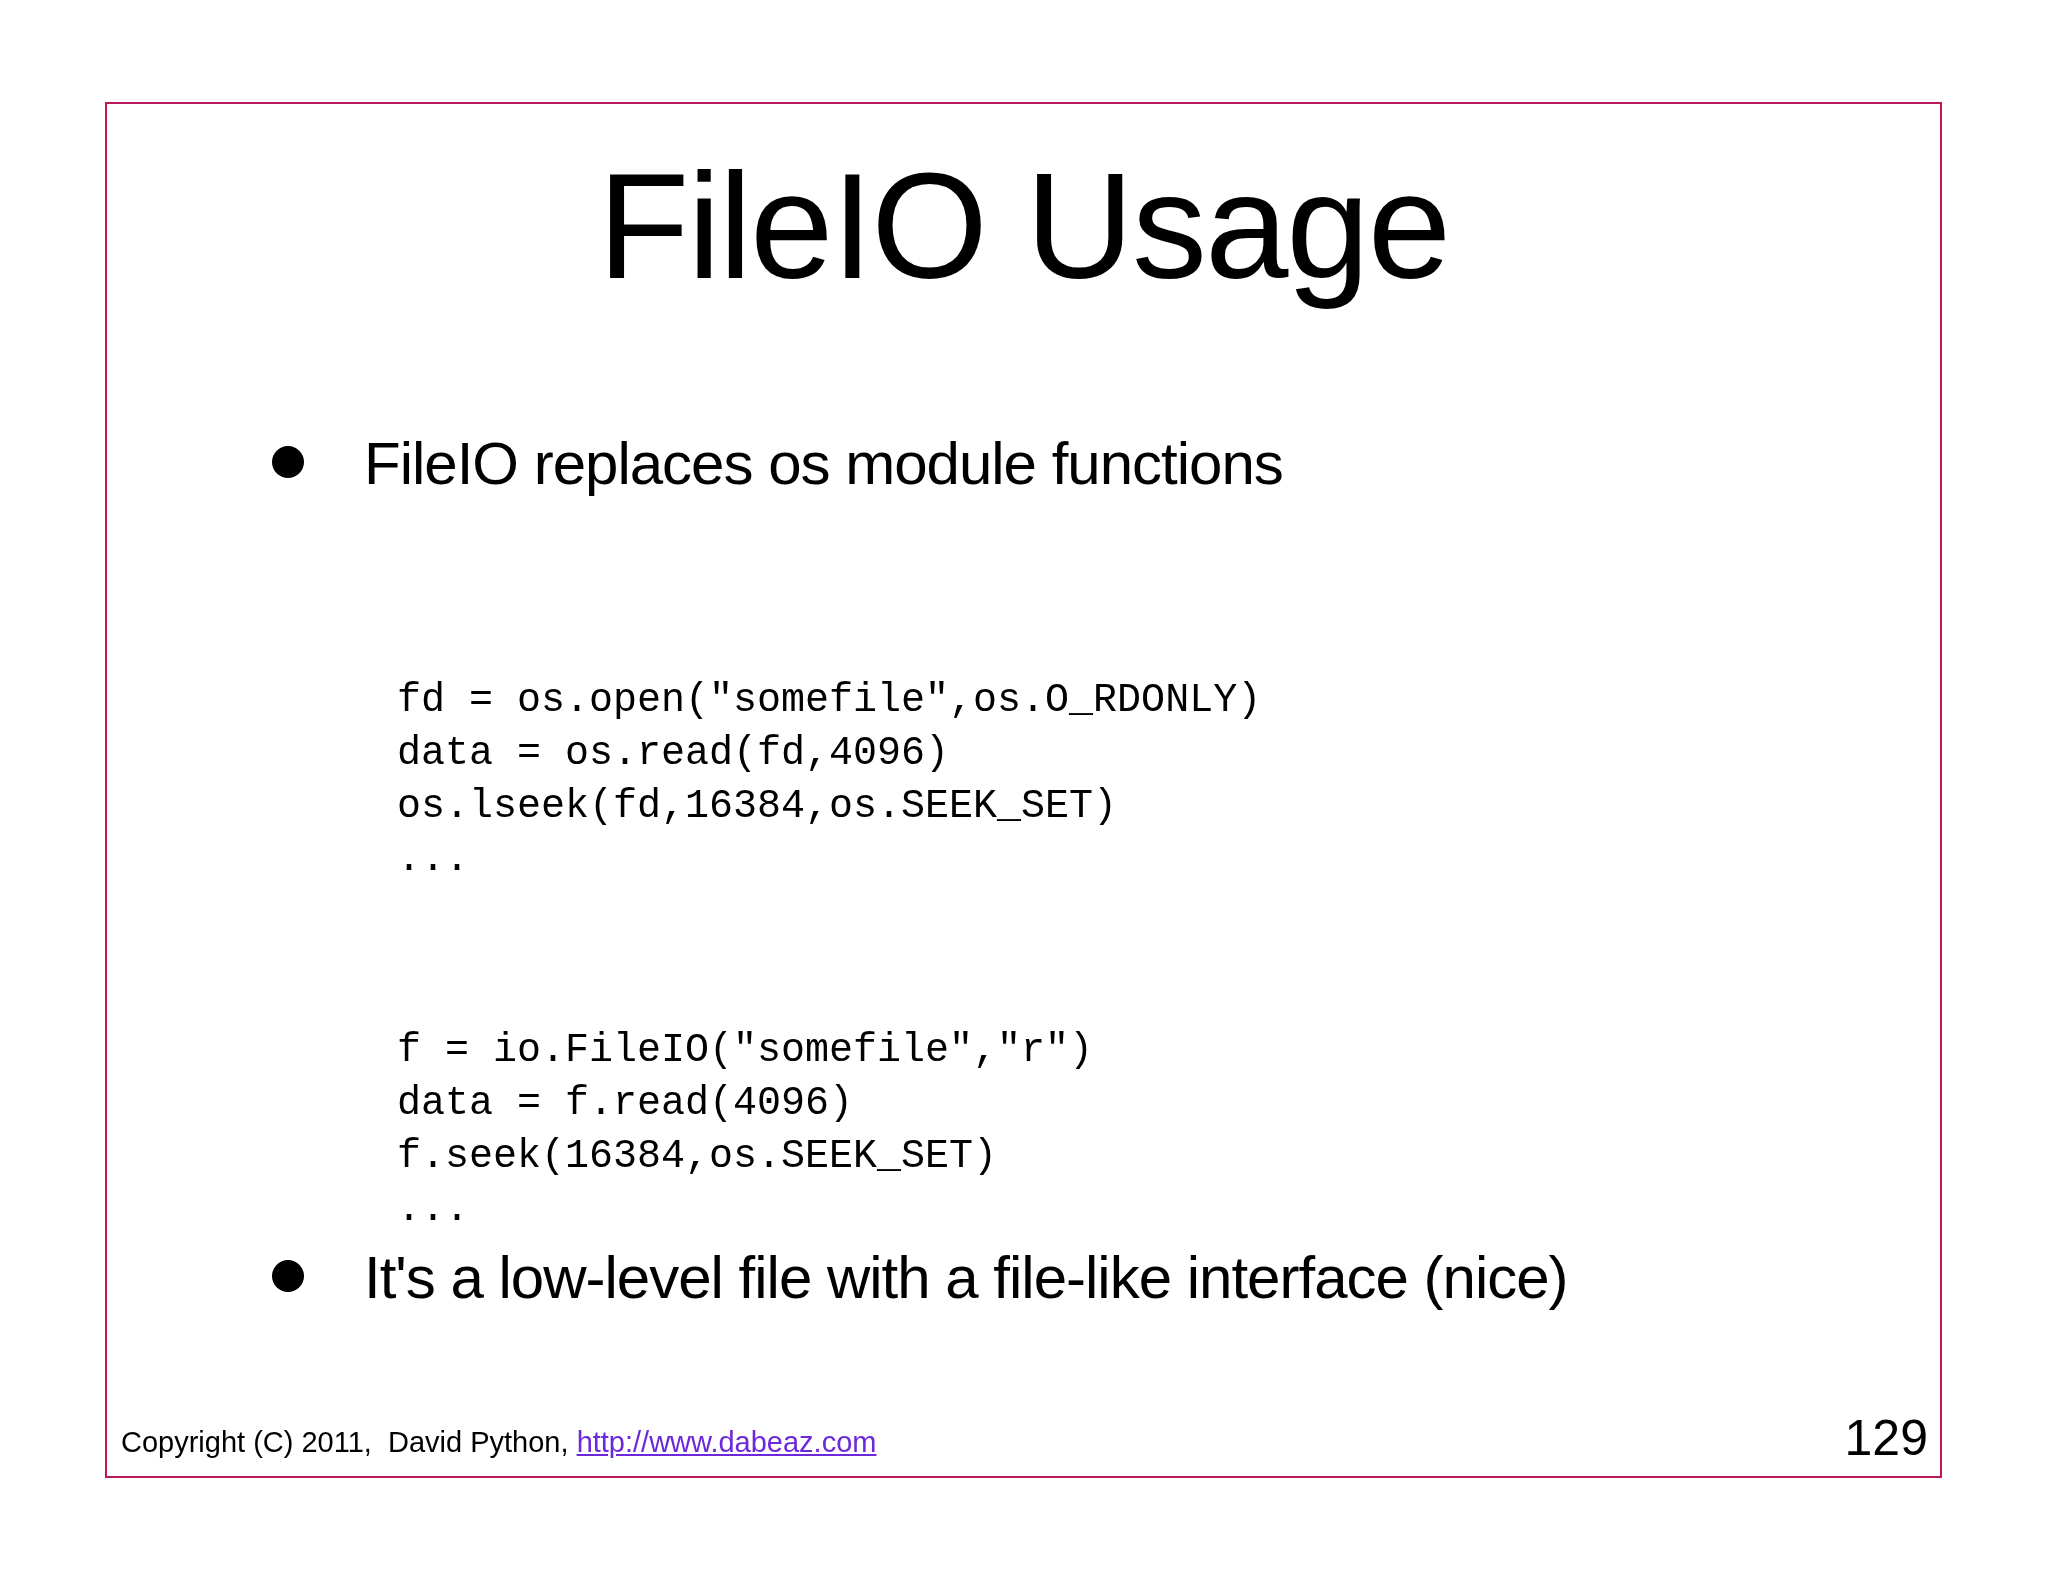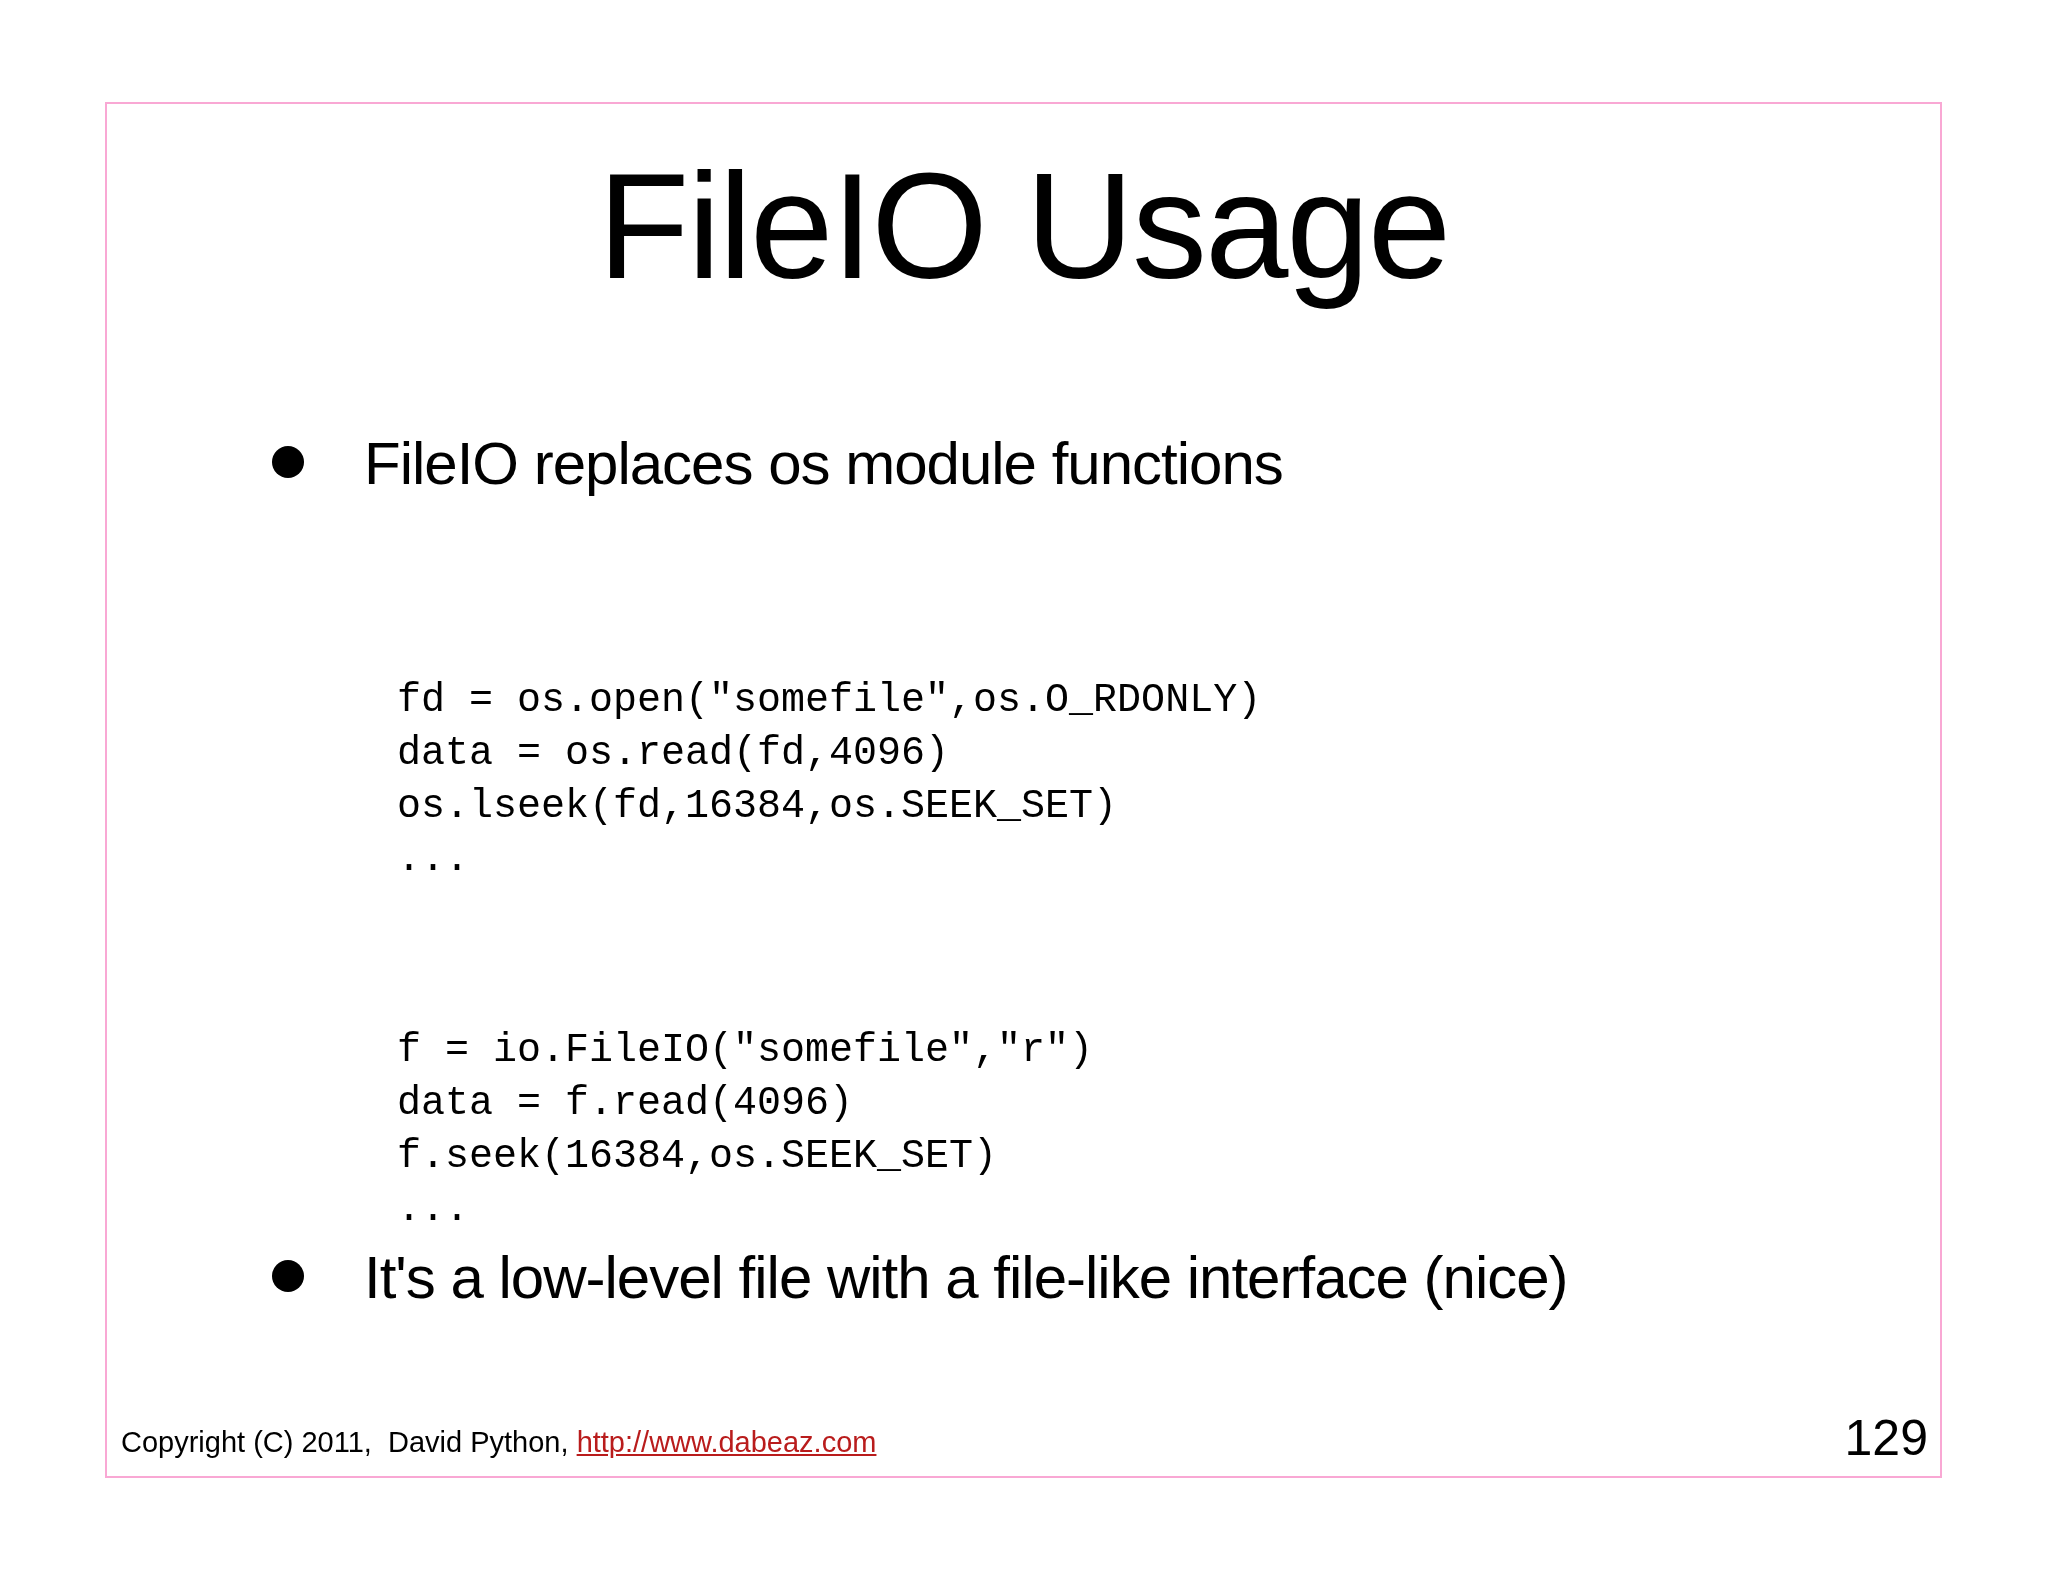--- a/index.html
+++ b/index.html
@@ -18,21 +18,21 @@
     background: #ffffff;
     overflow: hidden;
   }
   .slide {
     position: absolute;
     left: 105px;
     top: 102px;
     width: 1837px;
     height: 1376px;
     box-sizing: border-box;
-    border: 2px solid #f9a8d4;
+    border: 2px solid #be185d;
     background: #ffffff;
   }
   .title {
     position: absolute;
     top: 36px;
     left: 0;
     width: 100%;
     margin: 0;
     text-align: center;
     font-size: 150px;
@@ -81,21 +81,21 @@
   .c2 { top: 920px; }
   .footer {
     position: absolute;
     left: 14px;
     bottom: 16px;
     font-size: 29px;
     line-height: 36px;
     white-space: pre;
   }
   .footer a {
-    color: #b91c1c;
+    color: #6d28d9;
     text-decoration: underline;
     cursor: pointer;
   }
   .pagenum {
     position: absolute;
     right: 12px;
     top: 1306px;
     font-size: 50px;
     line-height: 56px;
   }

